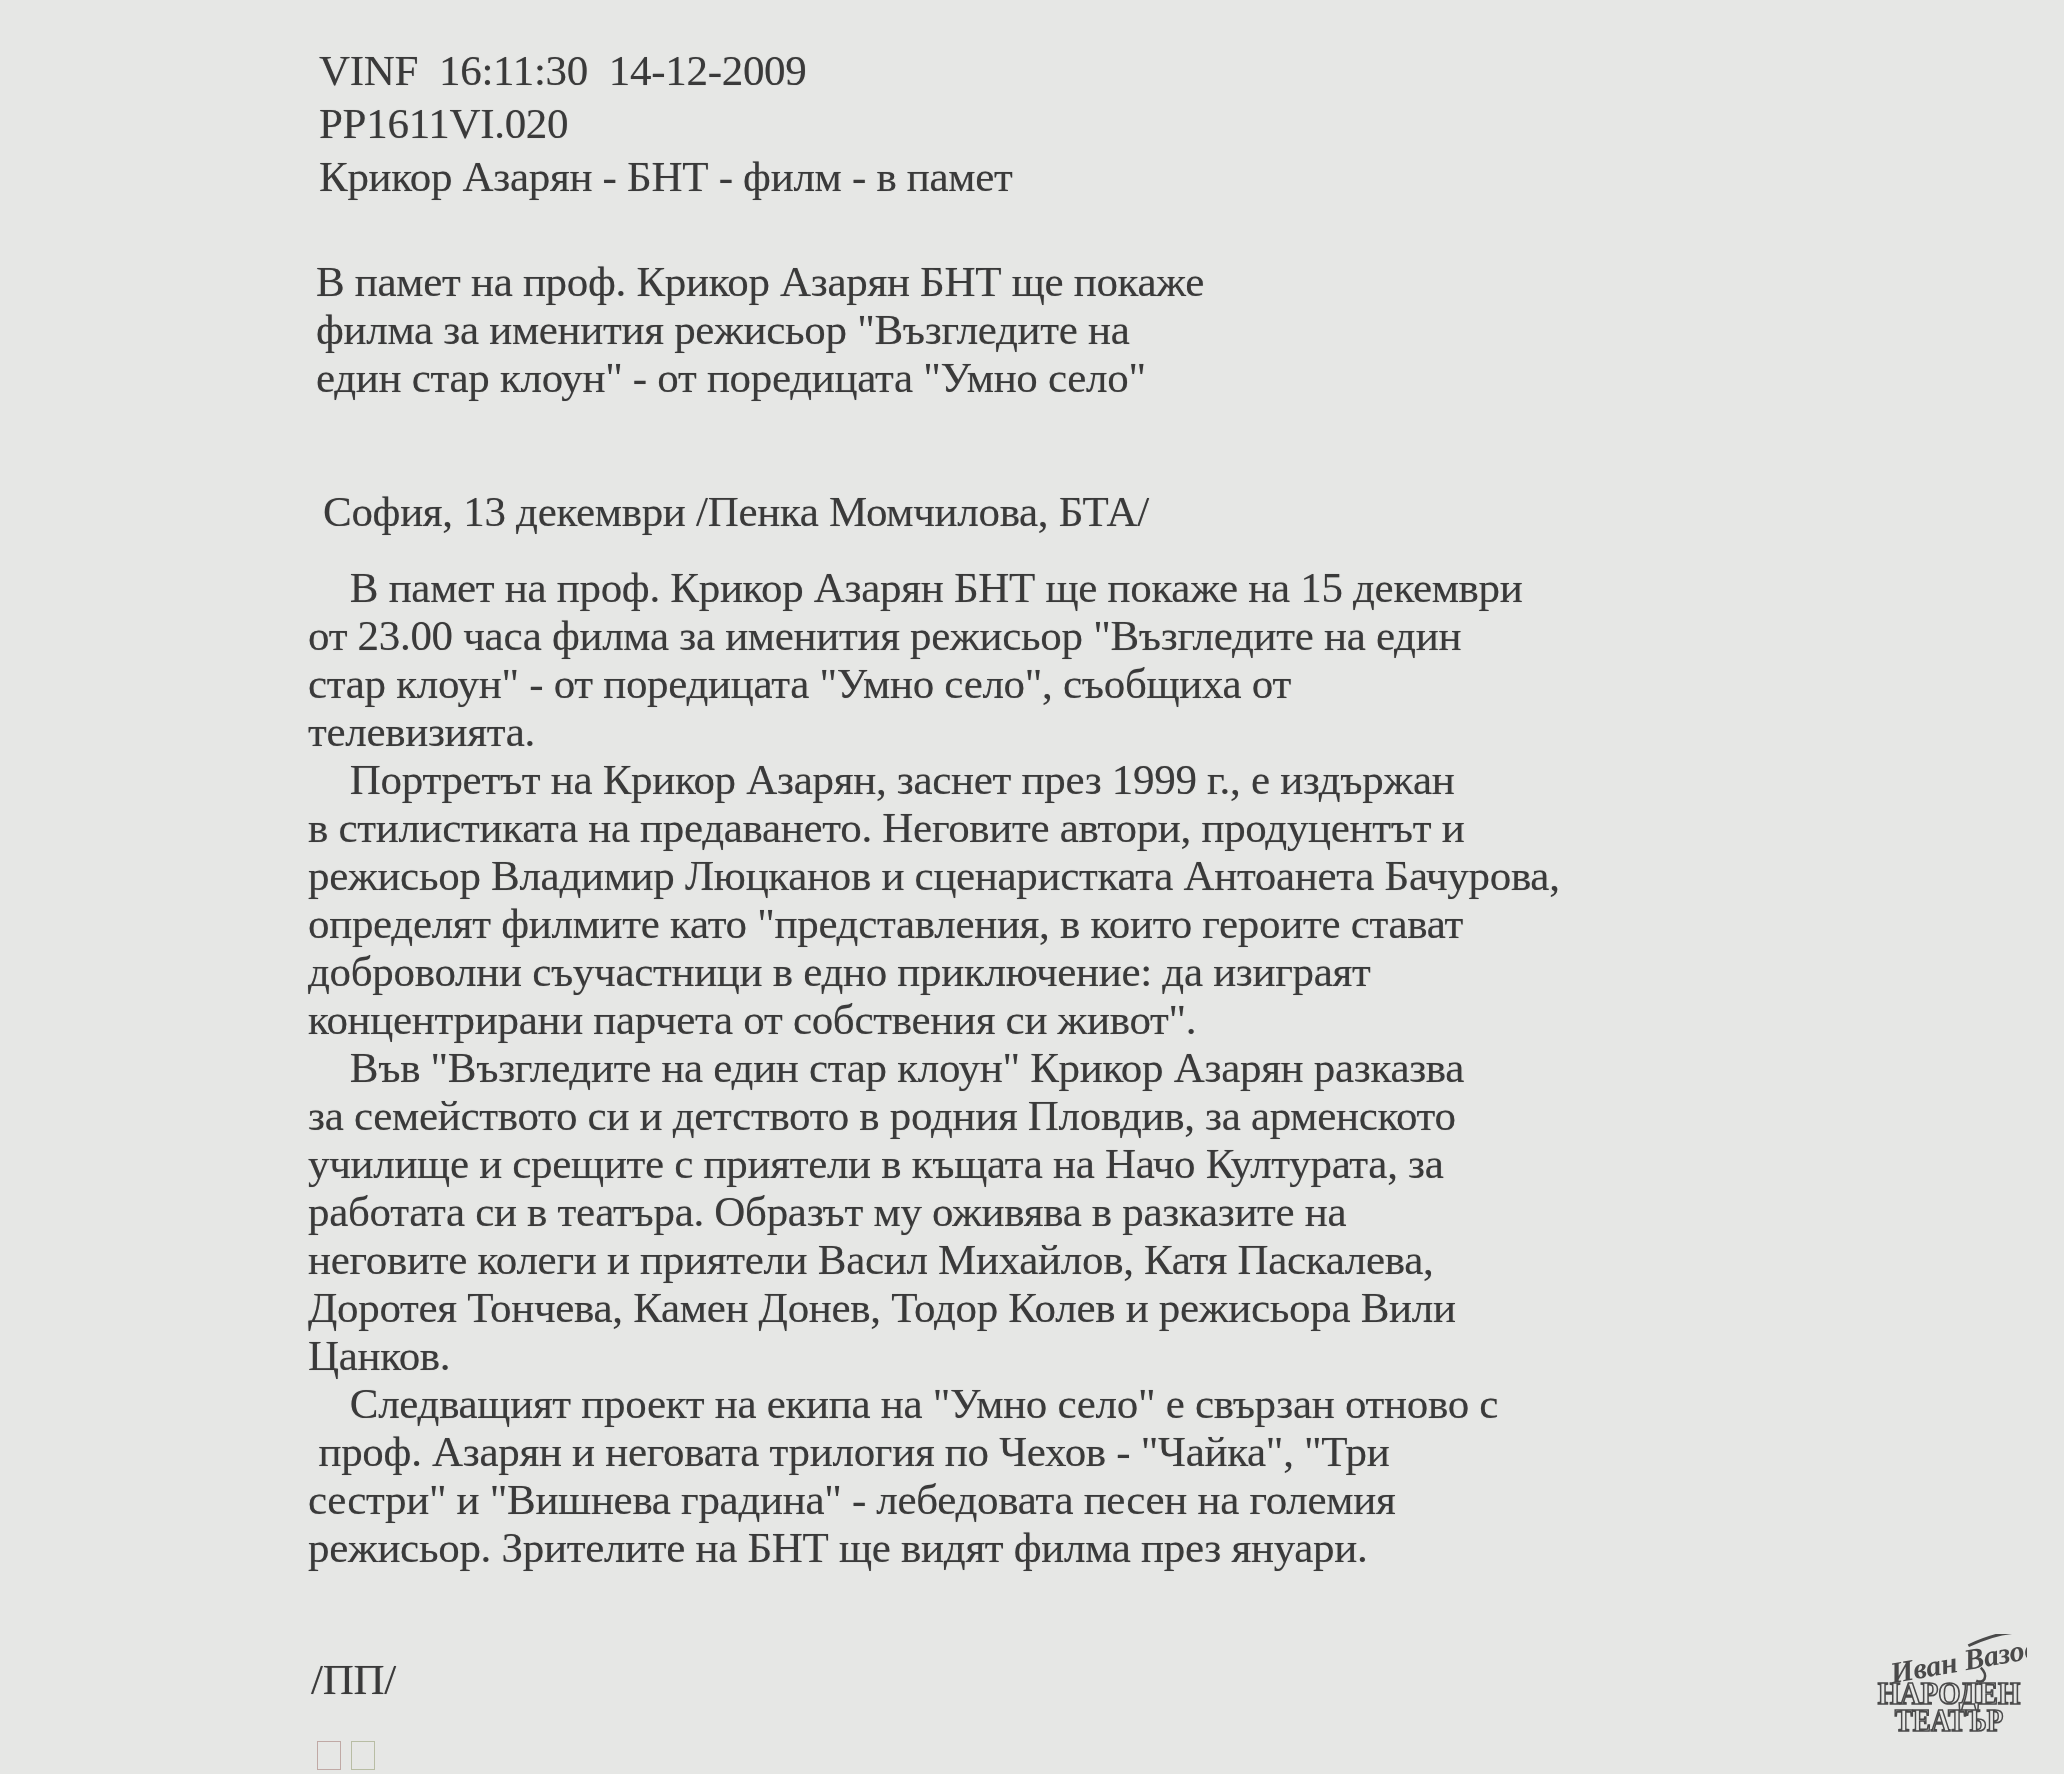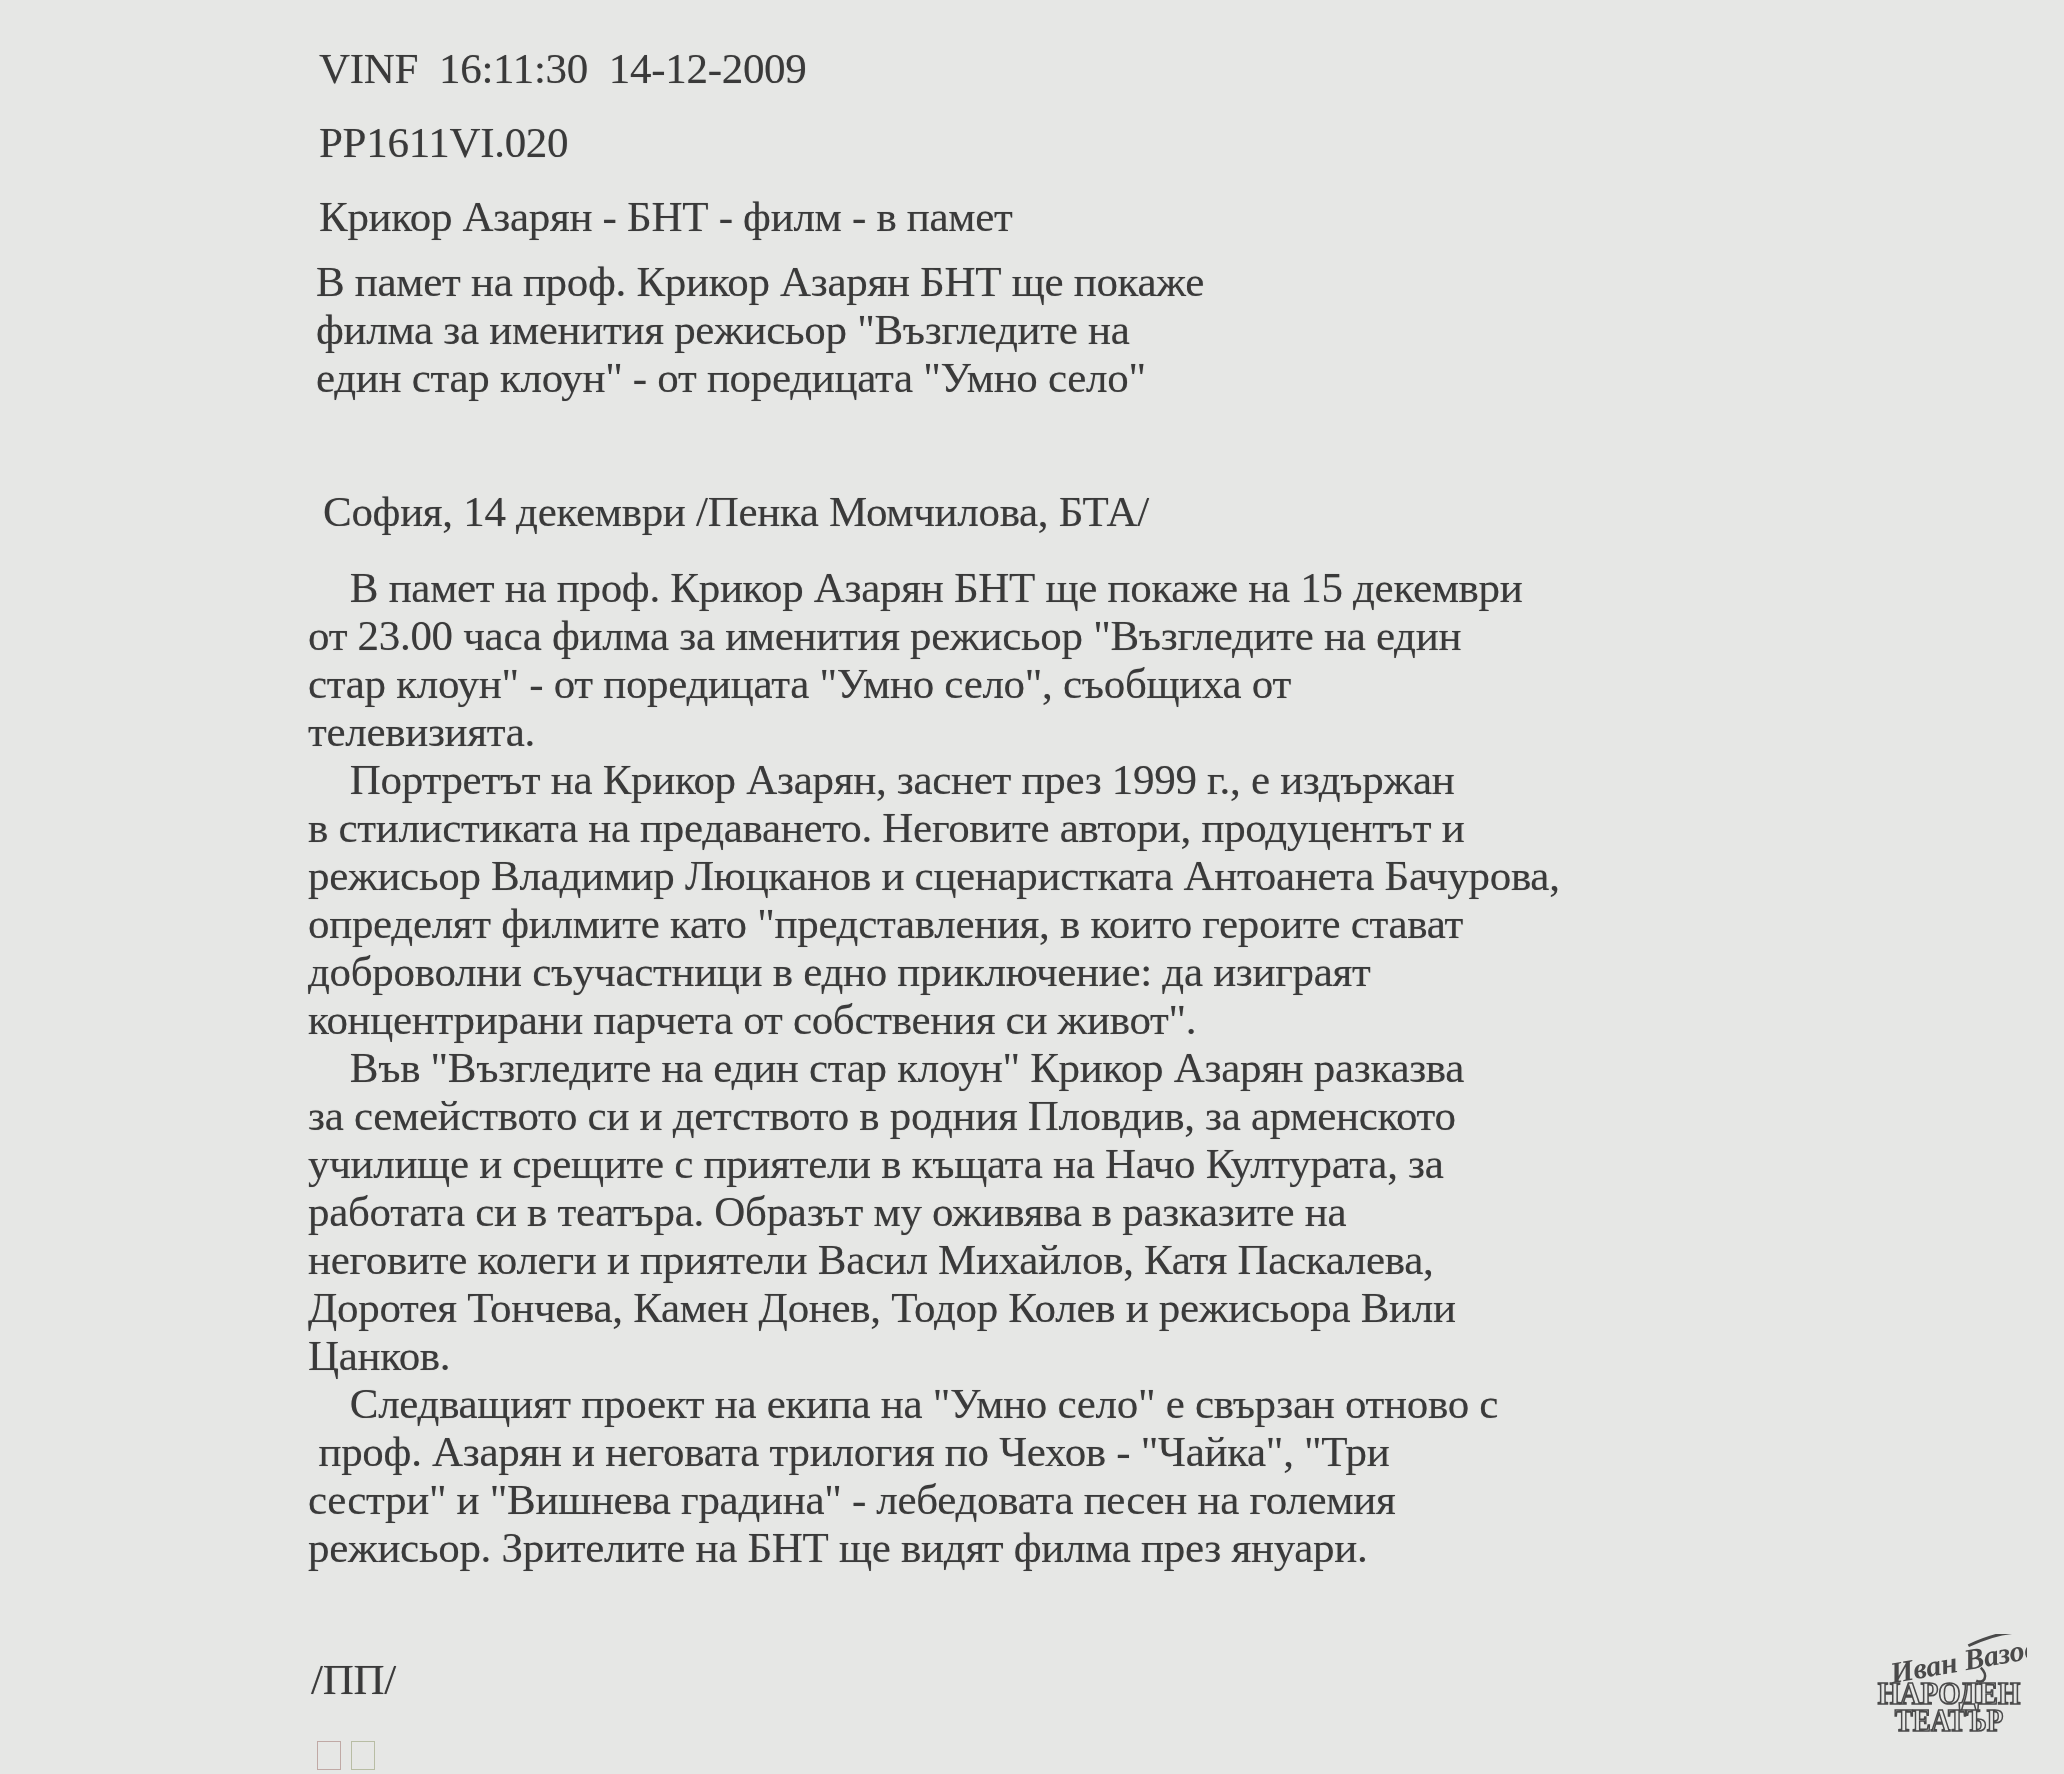--- a/index.html
+++ b/index.html
@@ -13,21 +13,21 @@
     color:#3a3a3a;
   }
   .txt {
     position:absolute;
     white-space:pre-wrap;
     font-size:43px;
     letter-spacing:-0.3px;
     line-height:48px;
     text-shadow:0 0 0.8px rgba(58,58,58,0.45);
   }
-  .header  { left:319px; top:32px;  line-height:74px; }
+  .header  { left:319px; top:44px;  line-height:53px; }
   .lead    { left:316px; top:258px; }
   .dateline{ left:323px; top:488px; }
   .body    { left:308px; top:564px; }
   .signoff { left:311px; top:1631px;margin-top:25px; }
   .squares { position:absolute; left:317px; top:1741px; display:flex; gap:10.2px; }
   .sq { width:22px; height:27px; background:transparent; }
   .sq1 { border:1.7px solid #c0a9a5; }
   .sq2 { border:1.7px solid #b8bda4; }
   .stamp { position:absolute; left:1871px; top:1634px; width:156px; height:102px; }
 </style>
@@ -37,21 +37,21 @@
 <div class="page">
 
   <div class="txt header">VINF  16:11:30  14-12-2009
 PP1611VI.020
 Крикор Азарян - БНТ - филм - в памет</div>
 
   <div class="txt lead">В памет на проф. Крикор Азарян БНТ ще покаже
 филма за именития режисьор "Възгледите на
 един стар клоун" - от поредицата "Умно село"</div>
 
-  <div class="txt dateline">София, 14 декември /Пенка Момчилова, БТА/</div>
+  <div class="txt dateline">София, 13 декември /Пенка Момчилова, БТА/</div>
 
   <div class="txt body">    В памет на проф. Крикор Азарян БНТ ще покаже на 15 декември
 от 23.00 часа филма за именития режисьор "Възгледите на един
 стар клоун" - от поредицата "Умно село", съобщиха от
 телевизията.
     Портретът на Крикор Азарян, заснет през 1999 г., е издържан
 в стилистиката на предаването. Неговите автори, продуцентът и
 режисьор Владимир Люцканов и сценаристката Антоанета Бачурова,
 определят филмите като "представления, в които героите стават
 доброволни съучастници в едно приключение: да изиграят

